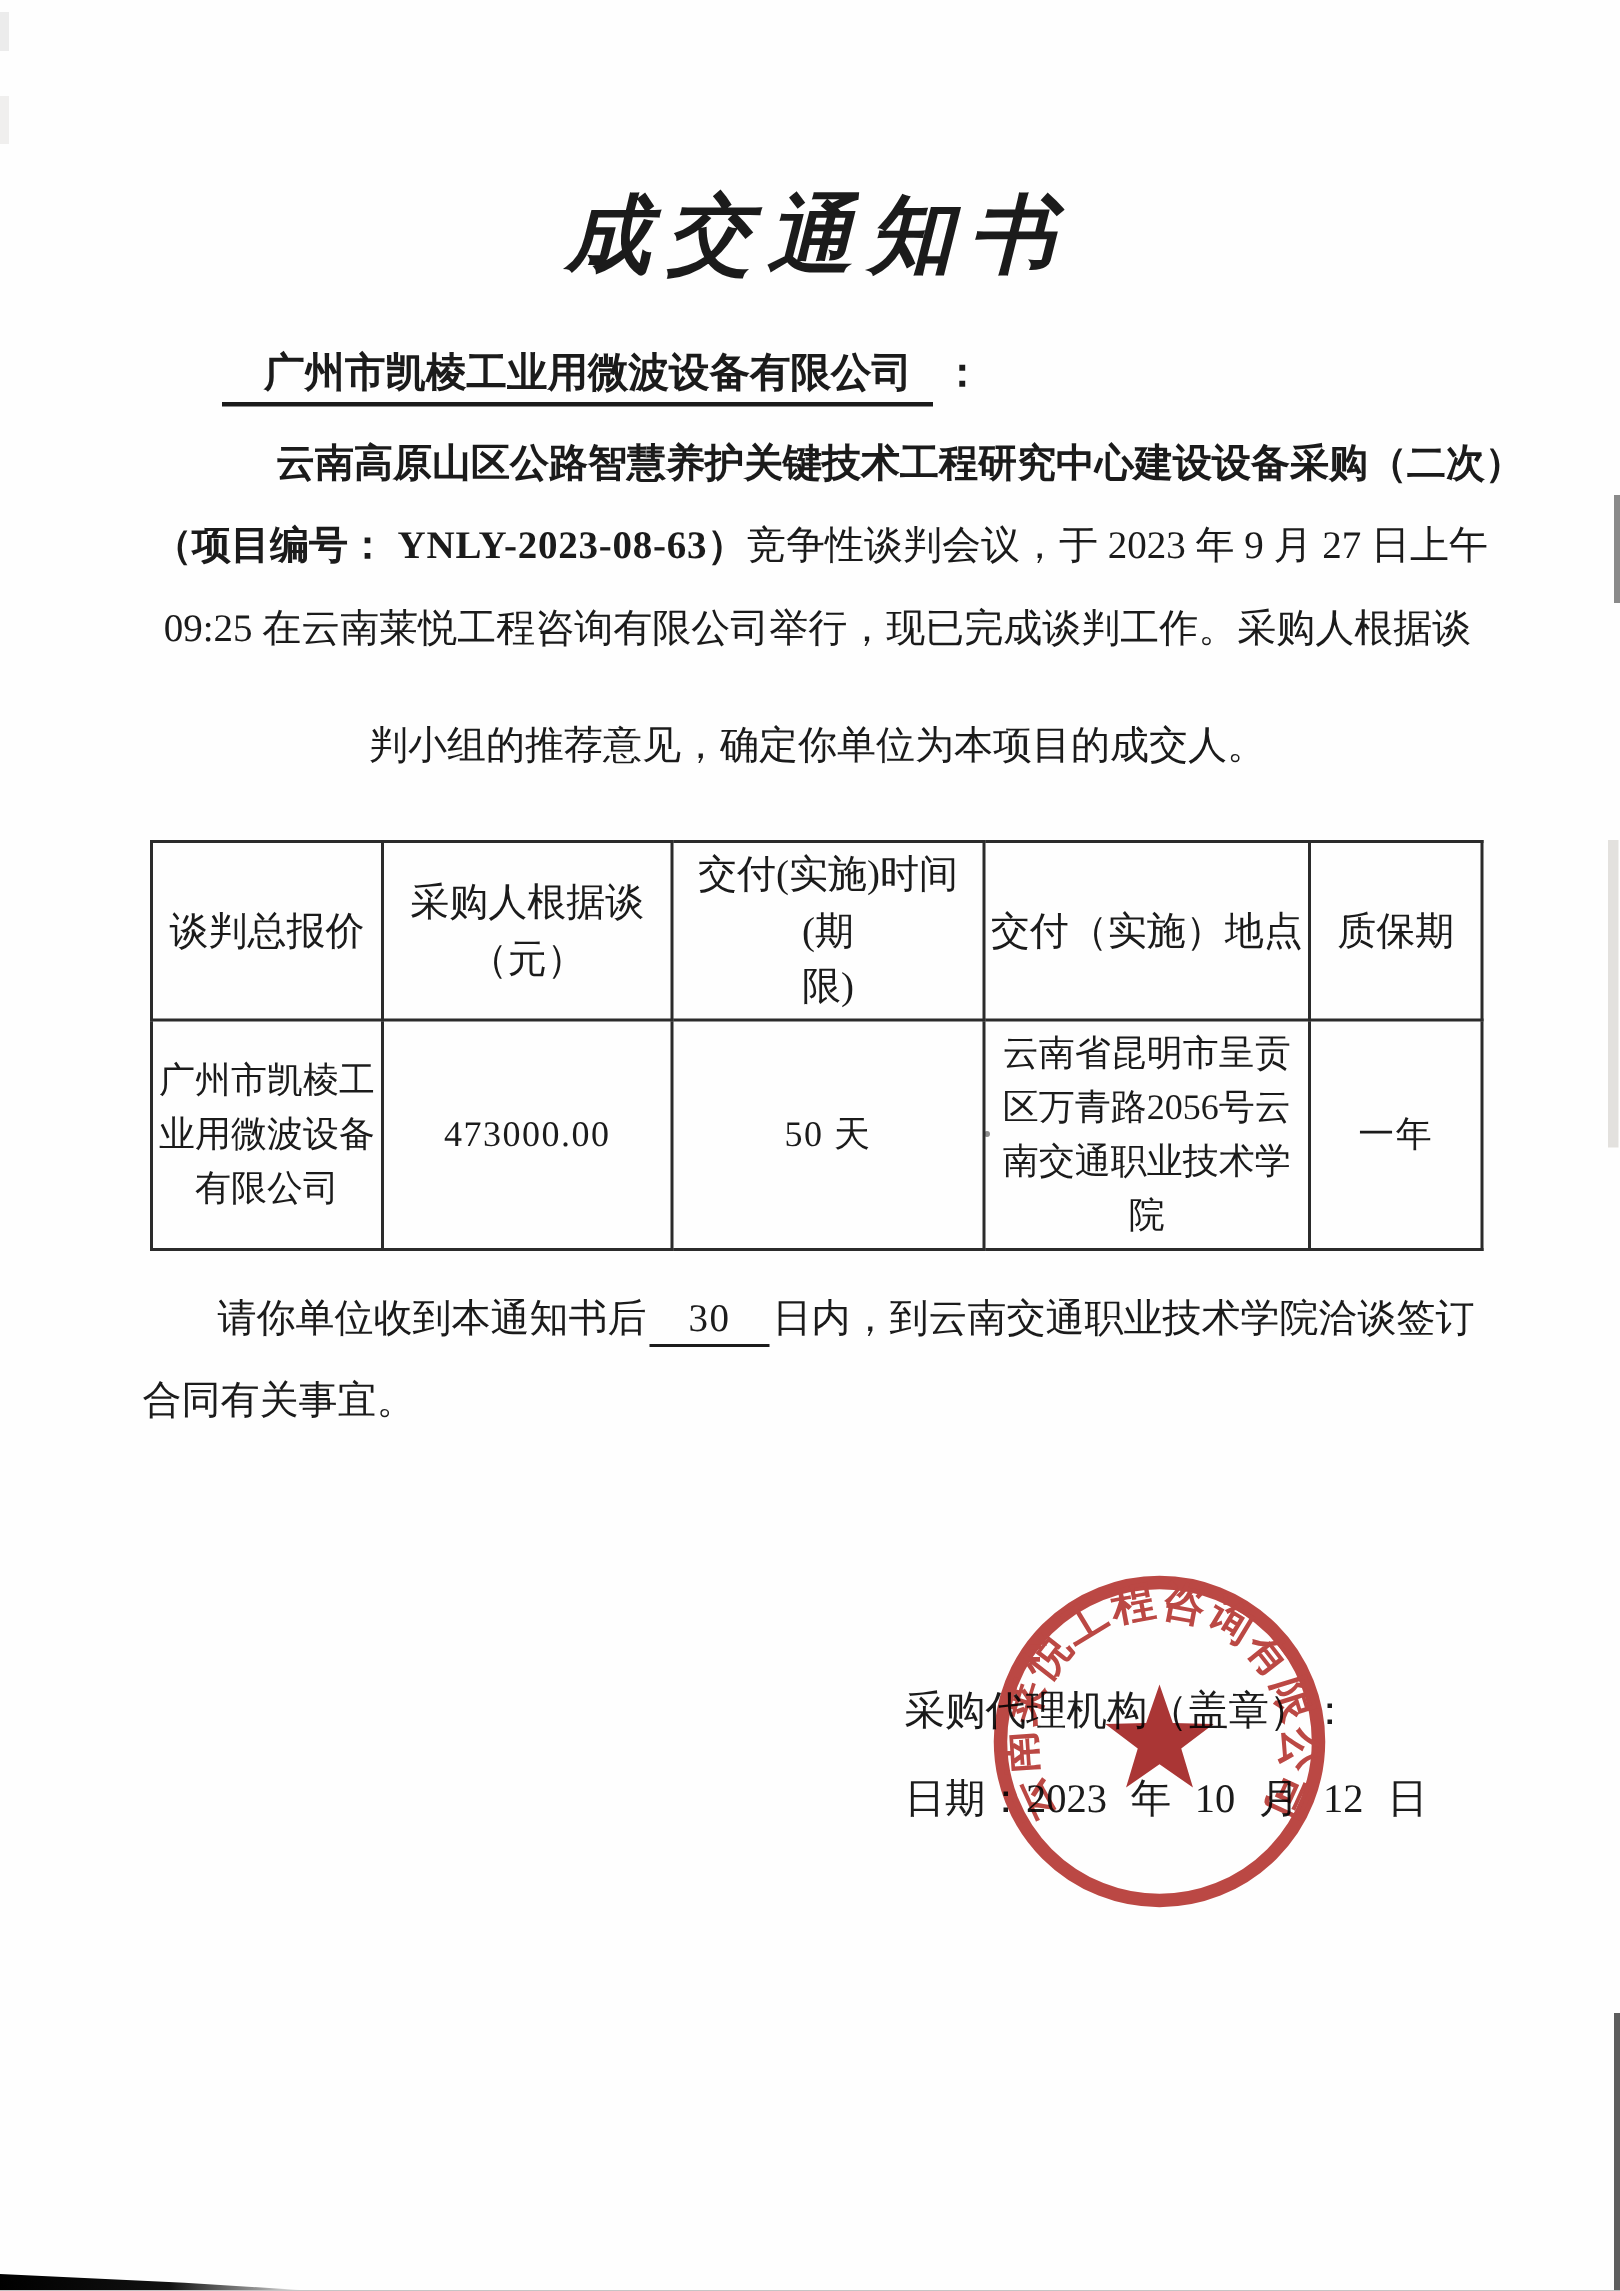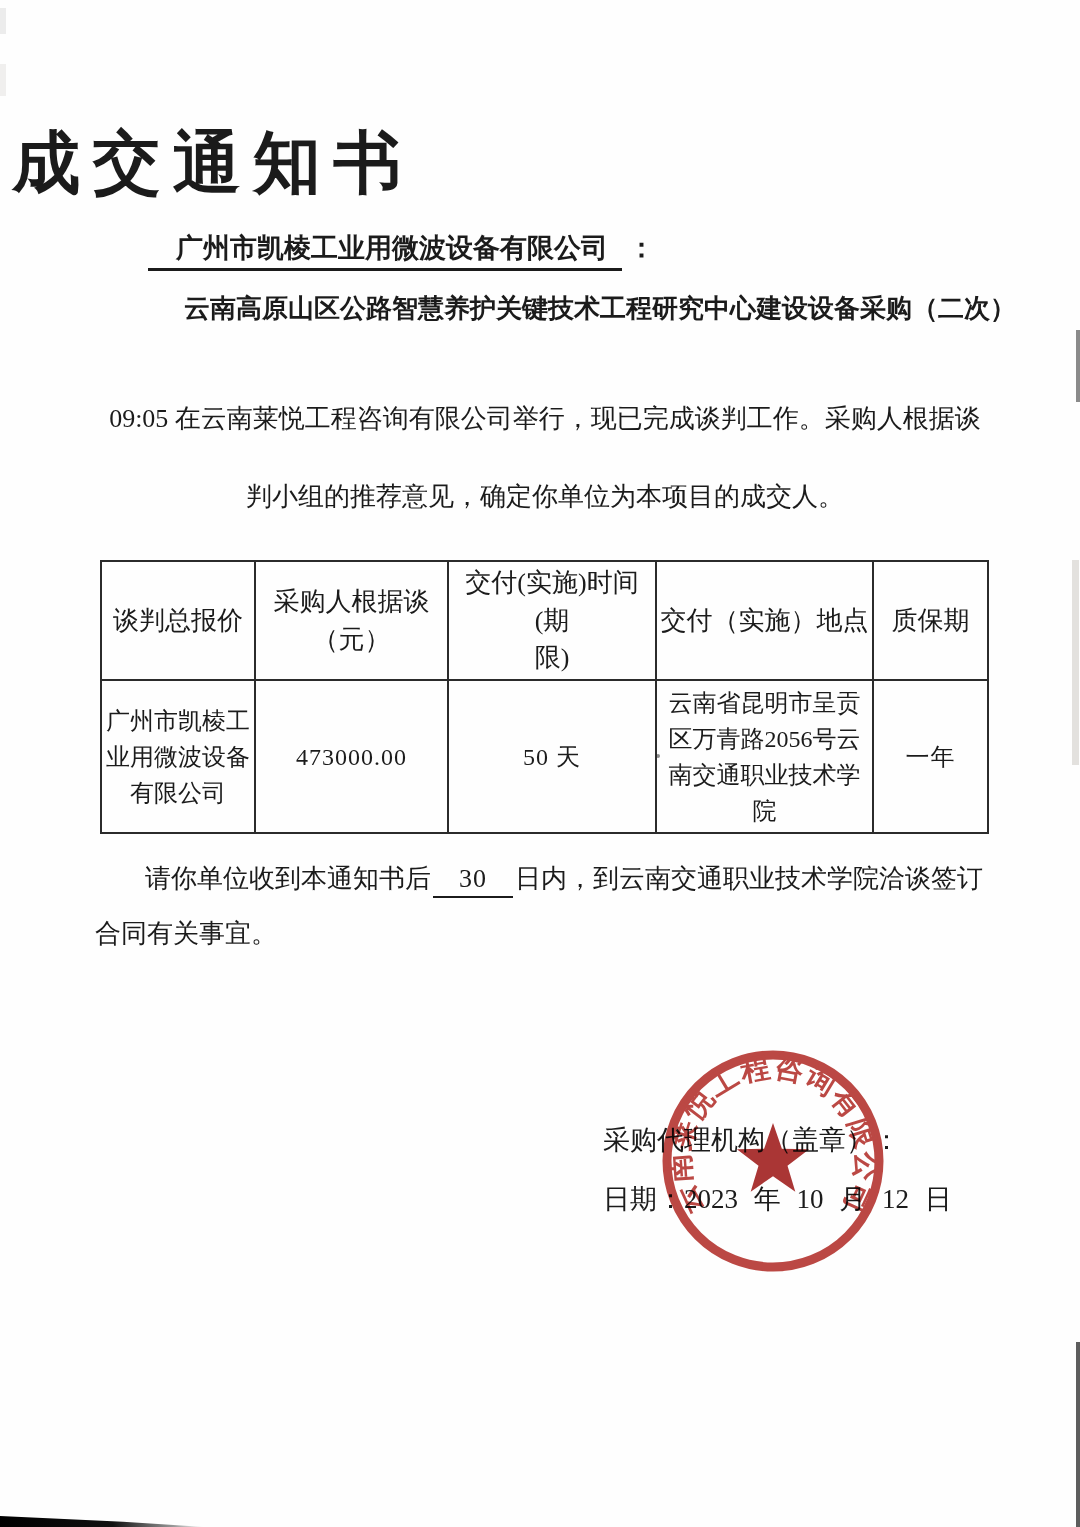--- a/index.html
+++ b/index.html
@@ -7,23 +7,24 @@
     position:relative;
     width:1080px;height:1527px;
     background:#fefefe;
     overflow:hidden;
     font-family:"Liberation Serif","DejaVu Serif",serif;
     color:var(--ink,#1b1b1b);
   }
   
   .doc-title{
     position:absolute;top:128px;left:0;width:100%;
-    margin:0;
-    font-size:68px;font-weight:bold;letter-spacing:0.18em;text-indent:0.18em;
+    margin:0;text-align:center;
+    font-size:57px;font-weight:bold;letter-spacing:0.18em;text-indent:0.18em;
     line-height:1.05;
+    font-style:italic;
   }
   
   .addressee{
     position:absolute;top:231px;left:148px;
     font-size:27px;font-weight:bold;line-height:1.3;
   }
   .addressee .addr-text{
     display:inline-block;
     padding:0 14px 2px 28px;
     border-bottom:3px solid #1b1b1b;
@@ -109,21 +110,24 @@
   <div class="art art-wedge"></div>
   <div class="art art-dot"></div>
 
   <h1 class="doc-title">成交通知书</h1>
 
   <div class="addressee">
     <span class="addr-text">广州市凯棱工业用微波设备有限公司</span><span class="addr-colon">：</span>
   </div>
 
   <div class="para-line pl1">云南高原山区公路智慧养护关键技术工程研究中心建设设备采购（二次）</div>
-  <div class="para-line pl3">09:05 在云南莱悦工程咨询有限公司举行，现已完成谈判工作。采购人根据谈</div>
+  <div class="para-line pl2">
+    <span class="seg-bold">（项目编号：</span><span class="seg-code"> YNLY-2023-08-63）</span><span>竞争性谈判会议，于 2023 年 9 月 27 日上午</span>
+  </div>
+  <div class="para-line pl3">09:25 在云南莱悦工程咨询有限公司举行，现已完成谈判工作。采购人根据谈</div>
   <div class="para-line pl4">判小组的推荐意见，确定你单位为本项目的成交人。</div>
 
   <table class="award">
     <colgroup>
       <col style="width:154px">
         <col style="width:193px">
         <col style="width:208px">
         <col style="width:217px">
         <col style="width:115px">
     </colgroup>

